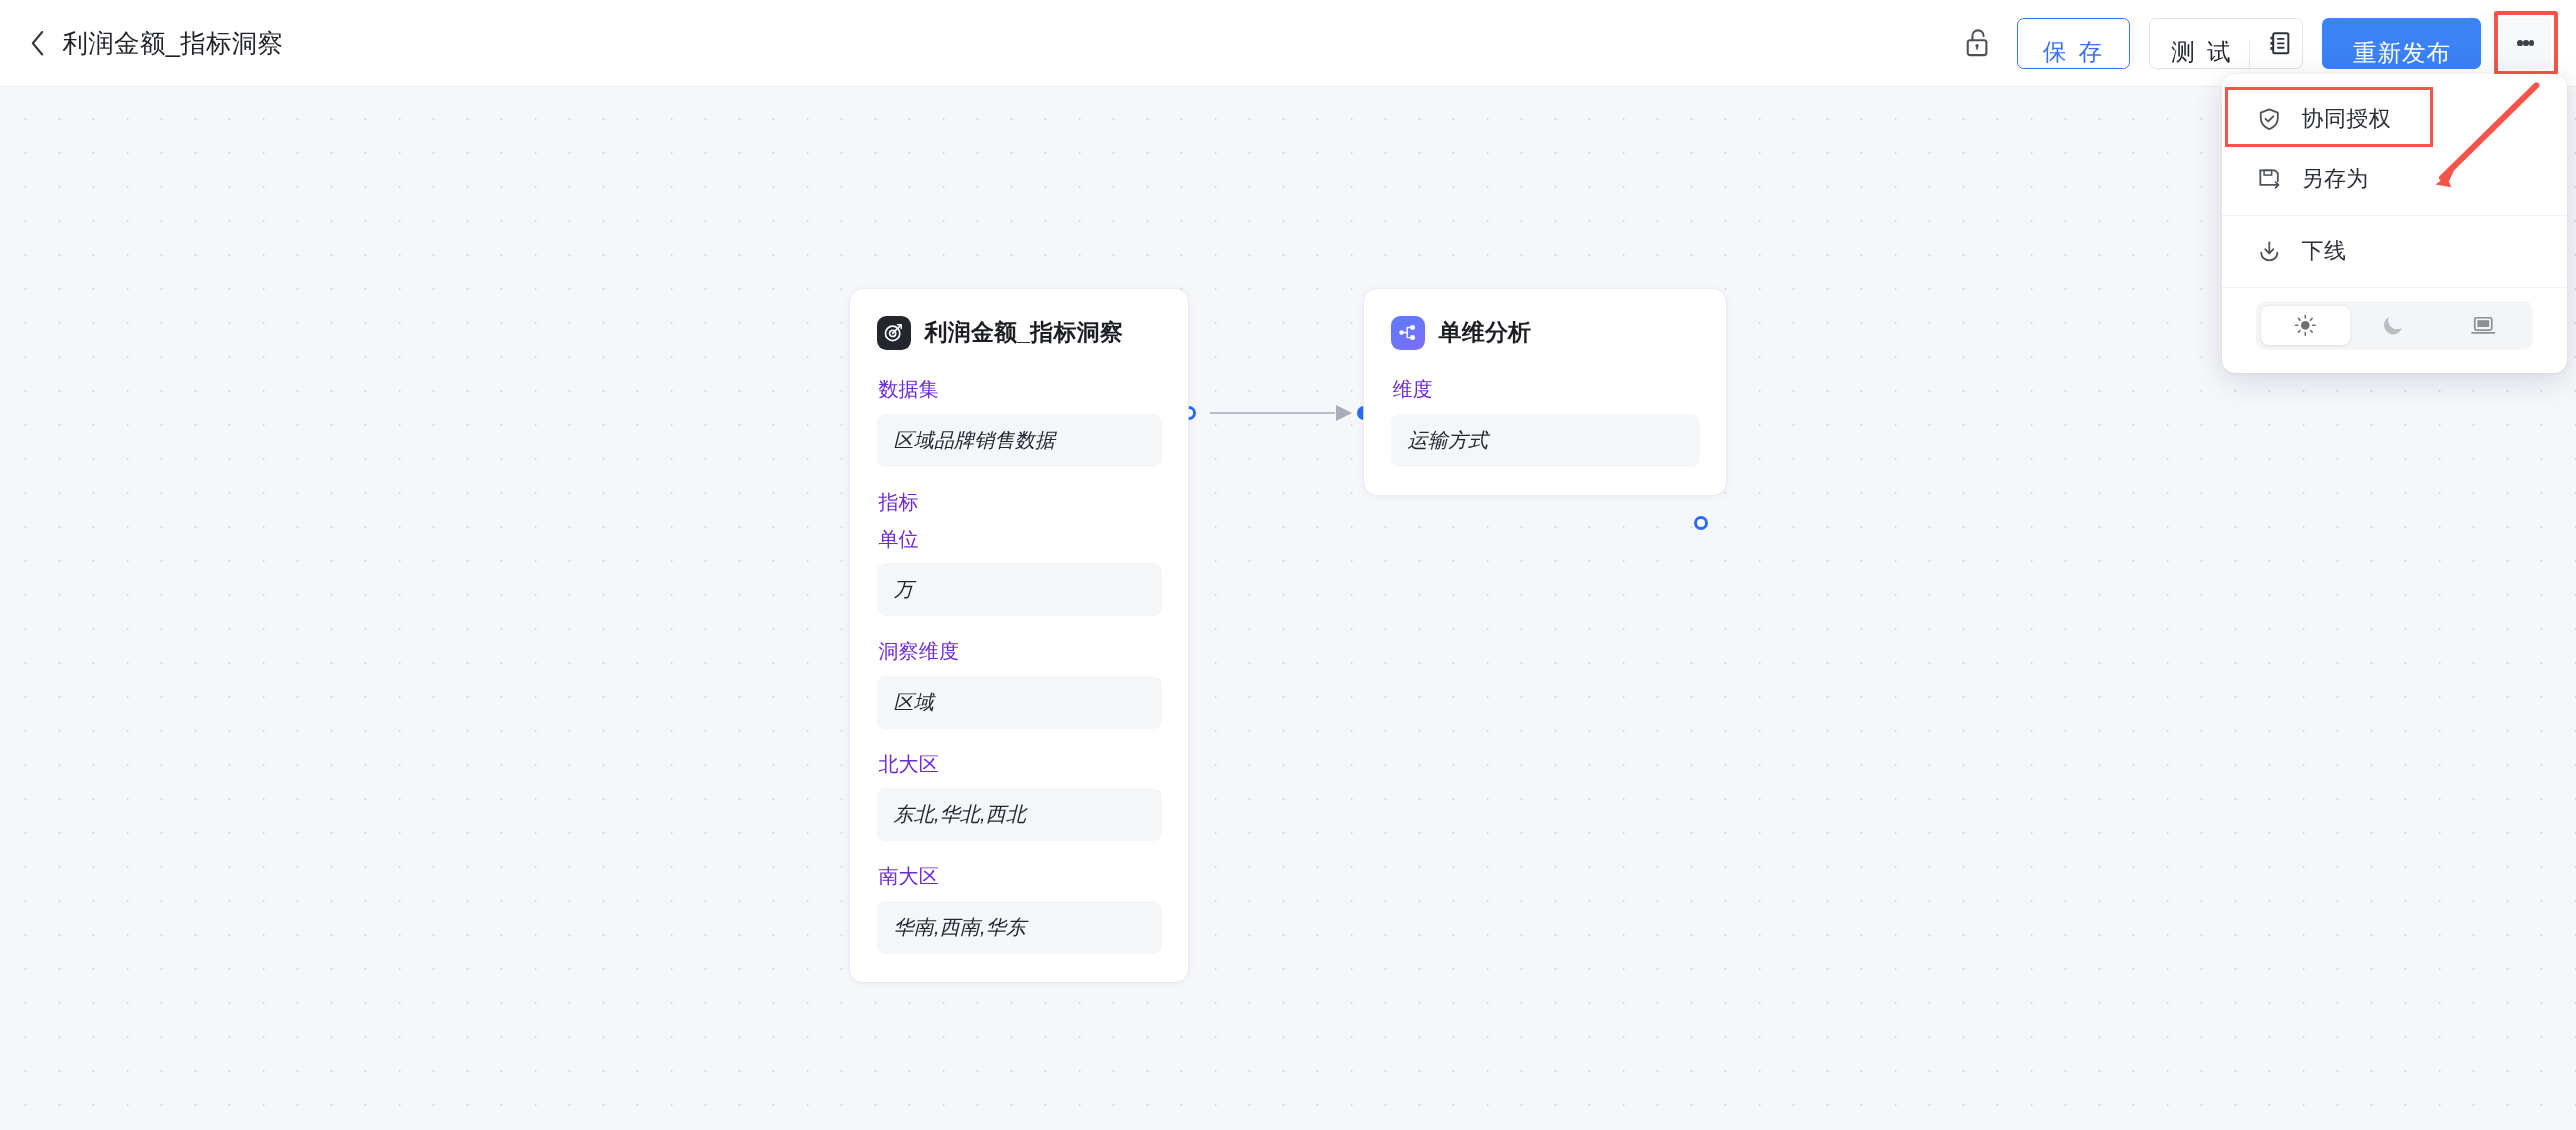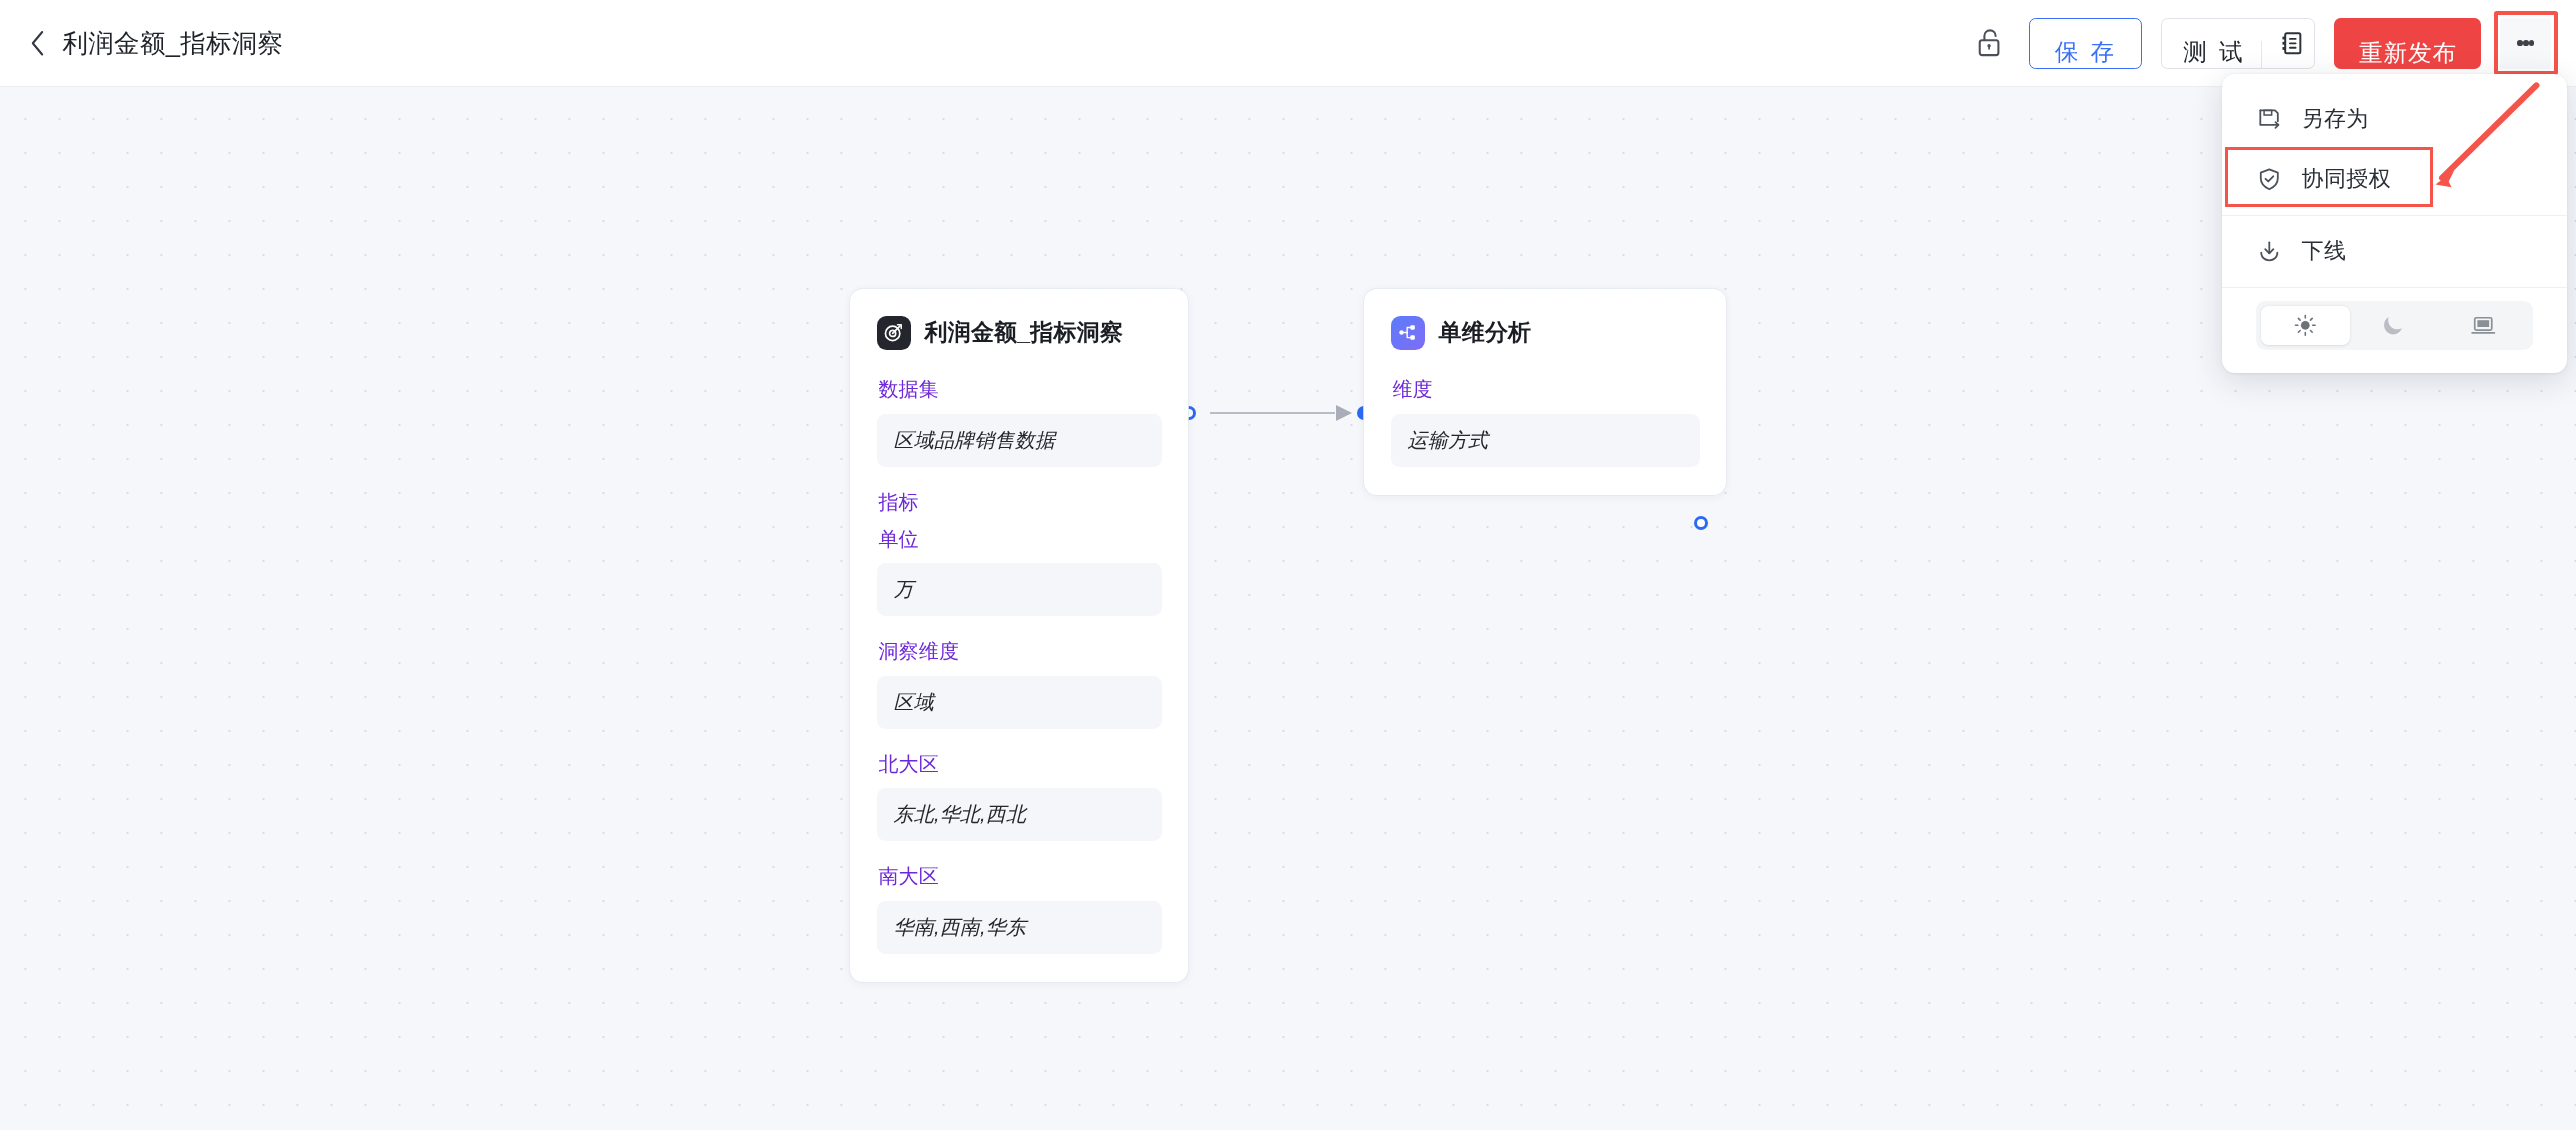--- a/index.html
+++ b/index.html
@@ -101,22 +101,22 @@
     width: 0.9px; height: 26.5px; background: #e4e7ec;
     margin: 0 15px;
   }
   .btn-test .test-icon {
     display: flex; align-items: center; justify-content: center;
     width: 38px; height: 100%;
     padding-right: 5.7px;
   }
 
   .btn-publish {
-    width: 147px;
-    background: #ef4444;
+    width: 159px;
+    background: #3b82f6;
     color: #ffffff;
     border: none;
     letter-spacing: 0.9px;
     font-size: 23.6px;
   }
 
   .kebab-wrap {
     position: relative;
     width: 51px; height: 51px;
     display: flex; align-items: center; justify-content: center;
@@ -459,38 +459,38 @@
 
   </div>
 
   <div class="menu">
 
     <div class="menu-section">
 
       <div class="menu-item">
         <span class="menu-item-icon">
           <svg width="24.6" height="24.6" viewBox="0 0 26 26" fill="none">
+            <path d="M13 2.5 L22 6 V12 C22 17.5 18 21.5 13 23.5 C8 21.5 4 17.5 4 12 V6 Z" stroke="#4c515a" stroke-width="1.9" stroke-linejoin="round"></path>
+            <path d="M9 12.5 L11.9 15.3 L17.2 9.8" stroke="#4c515a" stroke-width="1.9" stroke-linecap="round" stroke-linejoin="round"></path>
+          </svg>
+        </span>
+        <span>协同授权</span>
+        <span class="menu-item-highlight"></span>
+      </div>
+
+      <div class="menu-item">
+        <span class="menu-item-icon">
+          <svg width="24.6" height="24.6" viewBox="0 0 26 26" fill="none">
             <path d="M3.5 3.5 H19 L22 6.5 V15" stroke="#4c515a" stroke-width="1.9" stroke-linecap="round" stroke-linejoin="round"></path>
             <path d="M3.5 3.5 V19 H13" stroke="#4c515a" stroke-width="1.9" stroke-linecap="round" stroke-linejoin="round"></path>
             <rect x="7.5" y="3.5" width="8" height="5" stroke="#4c515a" stroke-width="1.6"></rect>
             <path d="M14.5 19 H22.5 M19.5 16 L22.8 19 L19.5 22" stroke="#4c515a" stroke-width="1.8" stroke-linecap="round" stroke-linejoin="round"></path>
           </svg>
         </span>
         <span>另存为</span>
-      </div>
-
-      <div class="menu-item">
-        <span class="menu-item-icon">
-          <svg width="24.6" height="24.6" viewBox="0 0 26 26" fill="none">
-            <path d="M13 2.5 L22 6 V12 C22 17.5 18 21.5 13 23.5 C8 21.5 4 17.5 4 12 V6 Z" stroke="#4c515a" stroke-width="1.9" stroke-linejoin="round"></path>
-            <path d="M9 12.5 L11.9 15.3 L17.2 9.8" stroke="#4c515a" stroke-width="1.9" stroke-linecap="round" stroke-linejoin="round"></path>
-          </svg>
-        </span>
-        <span>协同授权</span>
-        <span class="menu-item-highlight"></span>
       </div>
 
     </div>
 
     <div class="menu-divider"></div>
 
     <div class="menu-section">
       <div class="menu-item">
         <span class="menu-item-icon">
           <svg width="24.6" height="24.6" viewBox="0 0 26 26" fill="none">

